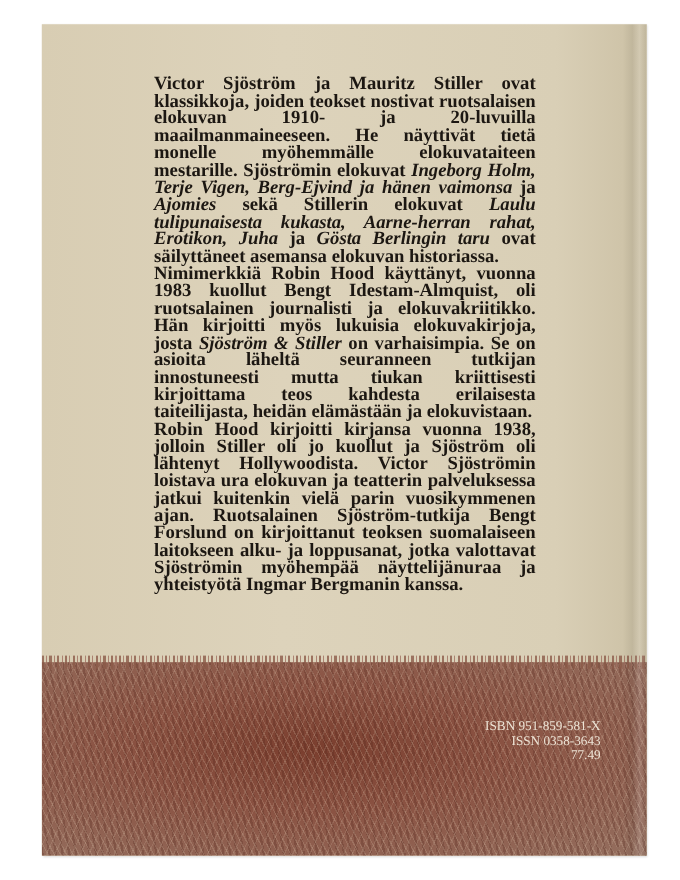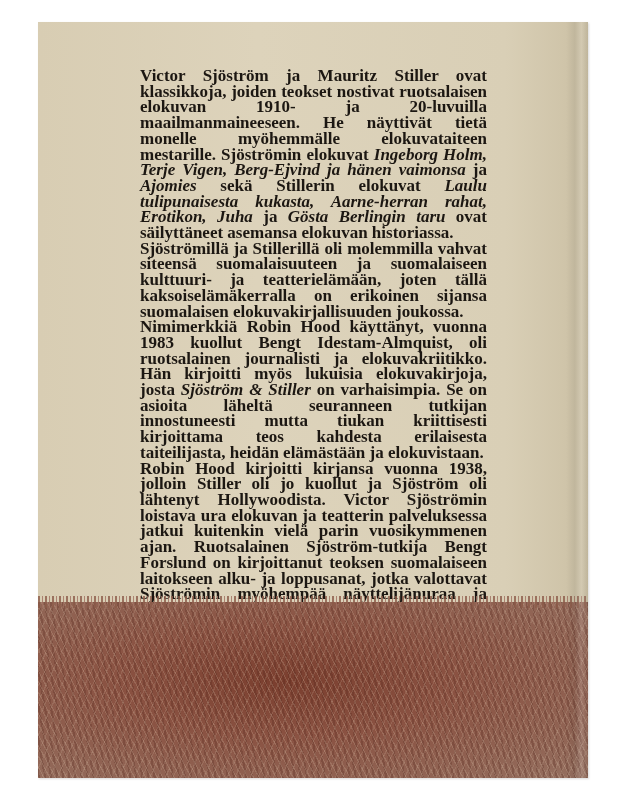--- a/index.html
+++ b/index.html
@@ -64,24 +64,28 @@
     color: #ede4d6;
   }
   .codes div { white-space: nowrap; }
 </style>
 </head>
 <body>
 
 <div class="cover">
   <div class="blurb">
     <p><span>Victor Sjöström ja Mauritz Stiller ovat klassikkoja, joiden teokset nostivat ruotsalaisen elokuvan 1910- ja 20-luvuilla maailmanmaineeseen. He näyttivät tietä monelle myöhemmälle elokuvataiteen mestarille. Sjöströmin elokuvat </span><i>Ingeborg Holm, Terje Vigen, Berg-Ejvind ja hänen vaimonsa</i><span> ja </span><i>Ajomies</i><span> sekä Stillerin elokuvat </span><i>Laulu tulipunaisesta kukasta, Aarne-herran rahat, Erotikon, Juha</i><span> ja </span><i>Gösta Berlingin taru</i><span> ovat säilyttäneet asemansa elokuvan historiassa.</span></p>
-    <p>Sjöströmillä ja Stillerillä oli molemmilla vahvat siteensä suomalaisuuteen ja suomalaiseen kulttuuri- ja teatterielämään, joten tällä kaksoiselämäkerralla on erikoinen sijansa suomalaisen elokuvakirjallisuuden joukossa.</p>
     <p><span>Nimimerkkiä Robin Hood käyttänyt, vuonna 1983 kuollut Bengt Idestam-Almquist, oli ruotsalainen journalisti ja elokuvakriitikko. Hän kirjoitti myös lukuisia elokuvakirjoja, josta </span><i>Sjöström &amp; Stiller</i><span> on varhaisimpia. Se on asioita läheltä seuranneen tutkijan innostuneesti mutta tiukan kriittisesti kirjoittama teos kahdesta erilaisesta taiteilijasta, heidän elämästään ja elokuvistaan.</span></p>
     <p>Robin Hood kirjoitti kirjansa vuonna 1938, jolloin Stiller oli jo kuollut ja Sjöström oli lähtenyt Hollywoodista. Victor Sjöströmin loistava ura elokuvan ja teatterin palveluksessa jatkui kuitenkin vielä parin vuosikymmenen ajan. Ruotsalainen Sjöström-tutkija Bengt Forslund on kirjoittanut teoksen suomalaiseen laitokseen alku- ja loppusanat, jotka valottavat Sjöströmin myöhempää näyttelijänuraa ja yhteistyötä Ingmar Bergmanin kanssa.</p>
   </div>
 
   <div class="grass">
     <div class="grass-edge"></div>
   </div>
 
+  <div class="codes">
+    <div>ISBN 951-859-581-X</div>
+    <div>ISSN 0358-3643</div>
+    <div>77.49</div>
+  </div>
 
   <div class="spine-fold"></div>
 </div>
 
 </body></html>

